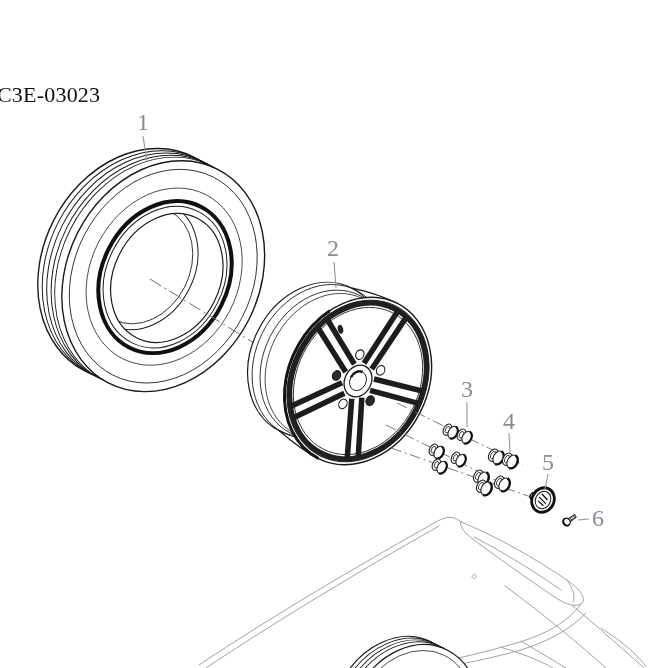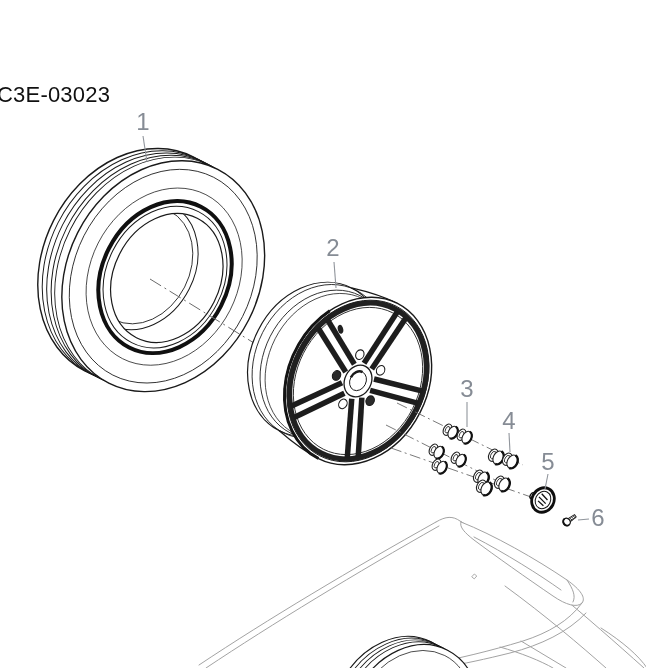--- a/index.html
+++ b/index.html
@@ -1,18 +1,18 @@
 <!DOCTYPE html>
 <html><head>
 <meta charset="utf-8">
 <style>
   html,body{margin:0;padding:0;background:#fff;}
   .stage{
     position:relative;width:646px;height:668px;background:#fff;overflow:hidden;
-    font-family:Liberation Sans, sans-serif;
+    font-family:Liberation Serif, serif;
   }
   .code{
     position:absolute;left:-3px;top:82px;font-size:22px;color:#101010;
     letter-spacing:0.2px;white-space:nowrap;
   }
   .callout{
     position:absolute;font-size:24px;color:#868c95;transform:translate(-50%,-50%);
     line-height:1;cursor:default;
   }
   svg{position:absolute;left:0;top:0;}

